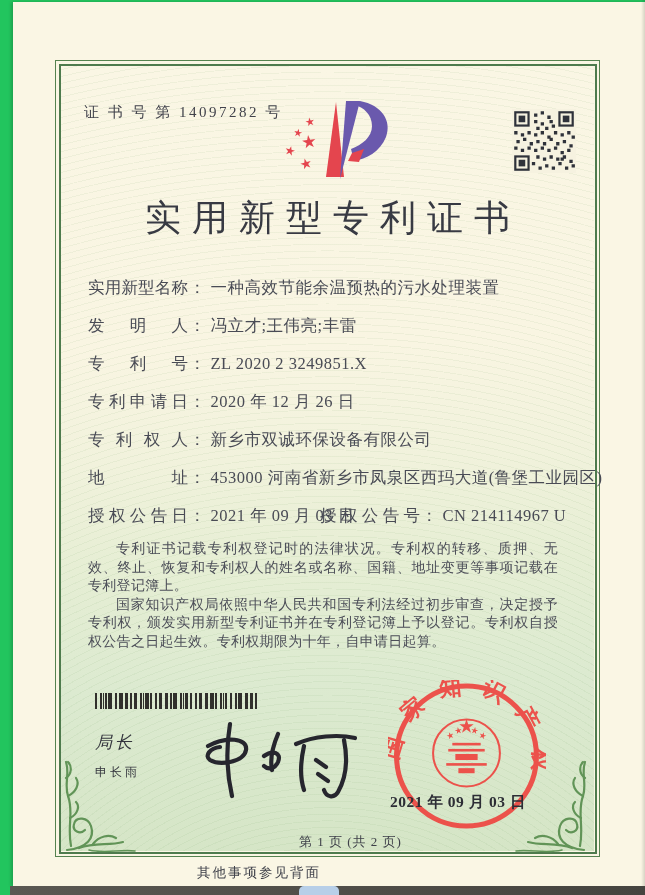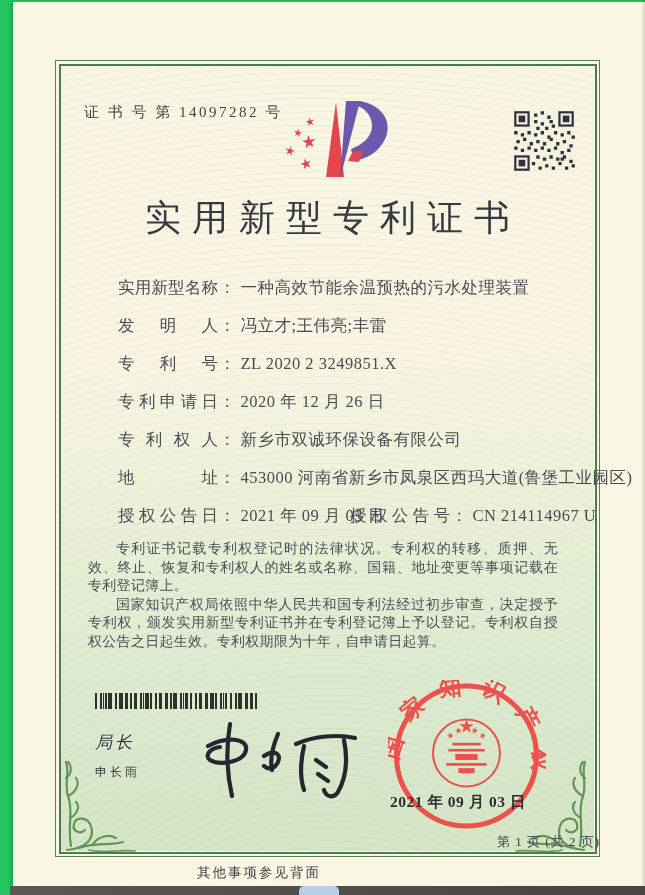--- a/index.html
+++ b/index.html
@@ -26,21 +26,21 @@
   .frame-bg::after { content:""; position:absolute; inset:0;
       background:repeating-radial-gradient(140% 90% at 50% 130%,rgba(110,160,95,.10) 0 1px,rgba(0,0,0,0) 1px 7px);
       opacity:.8; }
 
   .abs { position:absolute; }
   .cert-no { left:84px; top:103px; font-size:15px; letter-spacing:2.5px; color:#41424b; }
   .title { left:55px; top:194px; width:545px; text-align:center; font-size:36px;
            letter-spacing:11px; color:#383a43; text-indent:11px; }
 
   .field-row { left:88px; width:480px; font-size:16.5px; color:#494b55; white-space:nowrap; }
-  .flabel { display:inline-block; width:100px; text-align:justify; text-align-last:justify;margin-left:30px; }
+  .flabel { display:inline-block; width:100px; text-align:justify; text-align-last:justify; }
   .fcolon { display:inline-block; margin:0 5px 0 1px; }
   .fvalue { letter-spacing:.5px; }
   .grant-pair2 { position:absolute; left:232px; top:0; white-space:nowrap; }
   .grant-row { position:relative; }
 
   .paras { left:88px; top:540px; width:470px; font-size:14px; line-height:18.6px;
            color:#4c4e58; text-align:justify; letter-spacing:.3px; }
   .paras p { text-indent:2em; }
 
   .barcode { left:95px; top:693px; width:162px; height:16px;
@@ -50,21 +50,21 @@
         repeating-linear-gradient(90deg,#31302c 0 2px,rgba(0,0,0,0) 2px 13px); }
 
   .signer-title { left:95px; top:731px; font-size:17px; letter-spacing:3px; color:#33343d;font-style:italic; }
   .signer-name  { left:95px; top:764px; font-size:12px; letter-spacing:3px; color:#33343d; }
   .signature-svg { left:192px; top:710px; }
 
   .seal-svg { left:388px; top:680px; }
   .seal-date { left:390px; top:792px; width:150px; font-size:15.5px; letter-spacing:.5px;
                color:#2c2d35; font-weight:bold; }
 
-  .page-info { left:55px; top:833px; width:545px; text-align:right; font-size:13px;
+  .page-info { left:55px; top:833px; width:545px; text-align:center; font-size:13px;
                letter-spacing:1px; color:#3e4049;padding-left:46px; }
   .back-note { left:0; top:864px; width:518px; text-align:center; font-size:13.5px;
                letter-spacing:2px; color:#3c3e47; }
 
   .qr { left:512px; top:109px; }
   .logo { left:280px; top:97px; }
   .flourish { pointer-events:none; }
   .flourish.left  { left:59px;  top:736px; }
   .flourish.right { left:497px; top:736px; transform:scaleX(-1); }
 </style>

